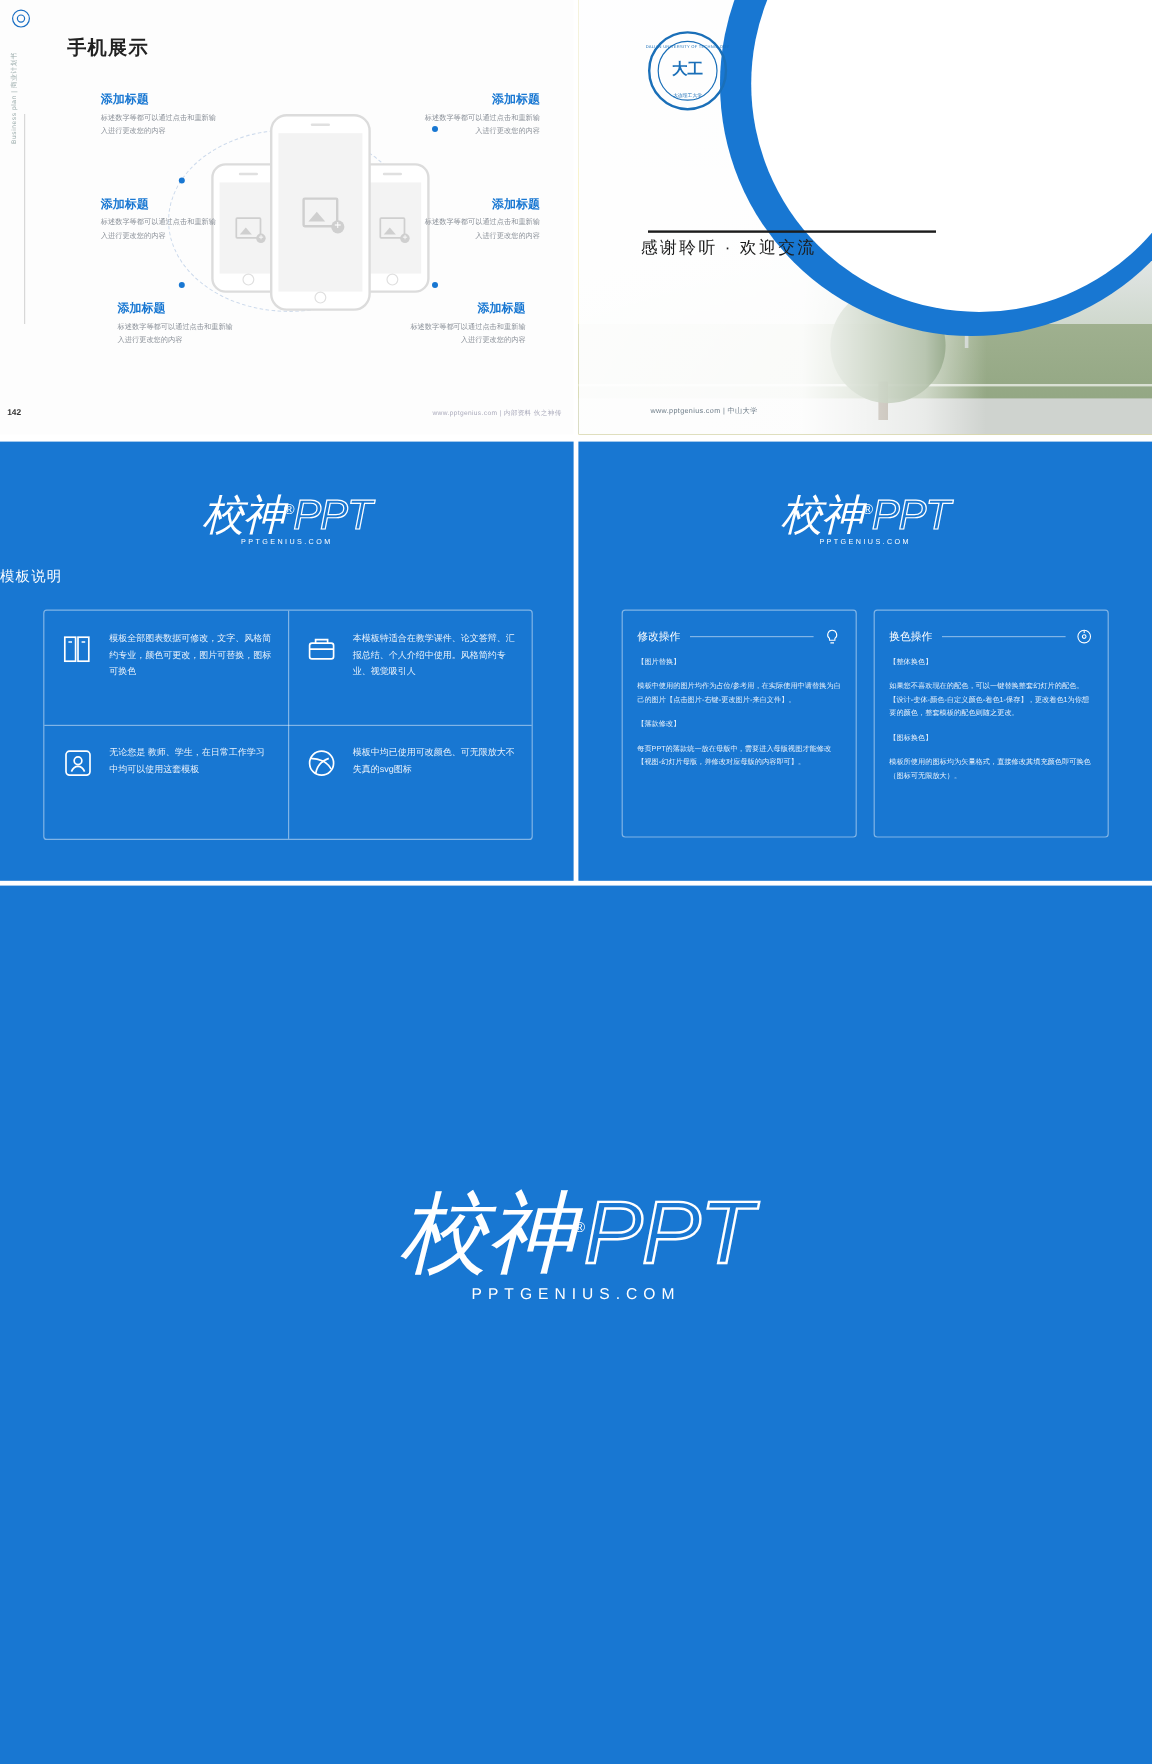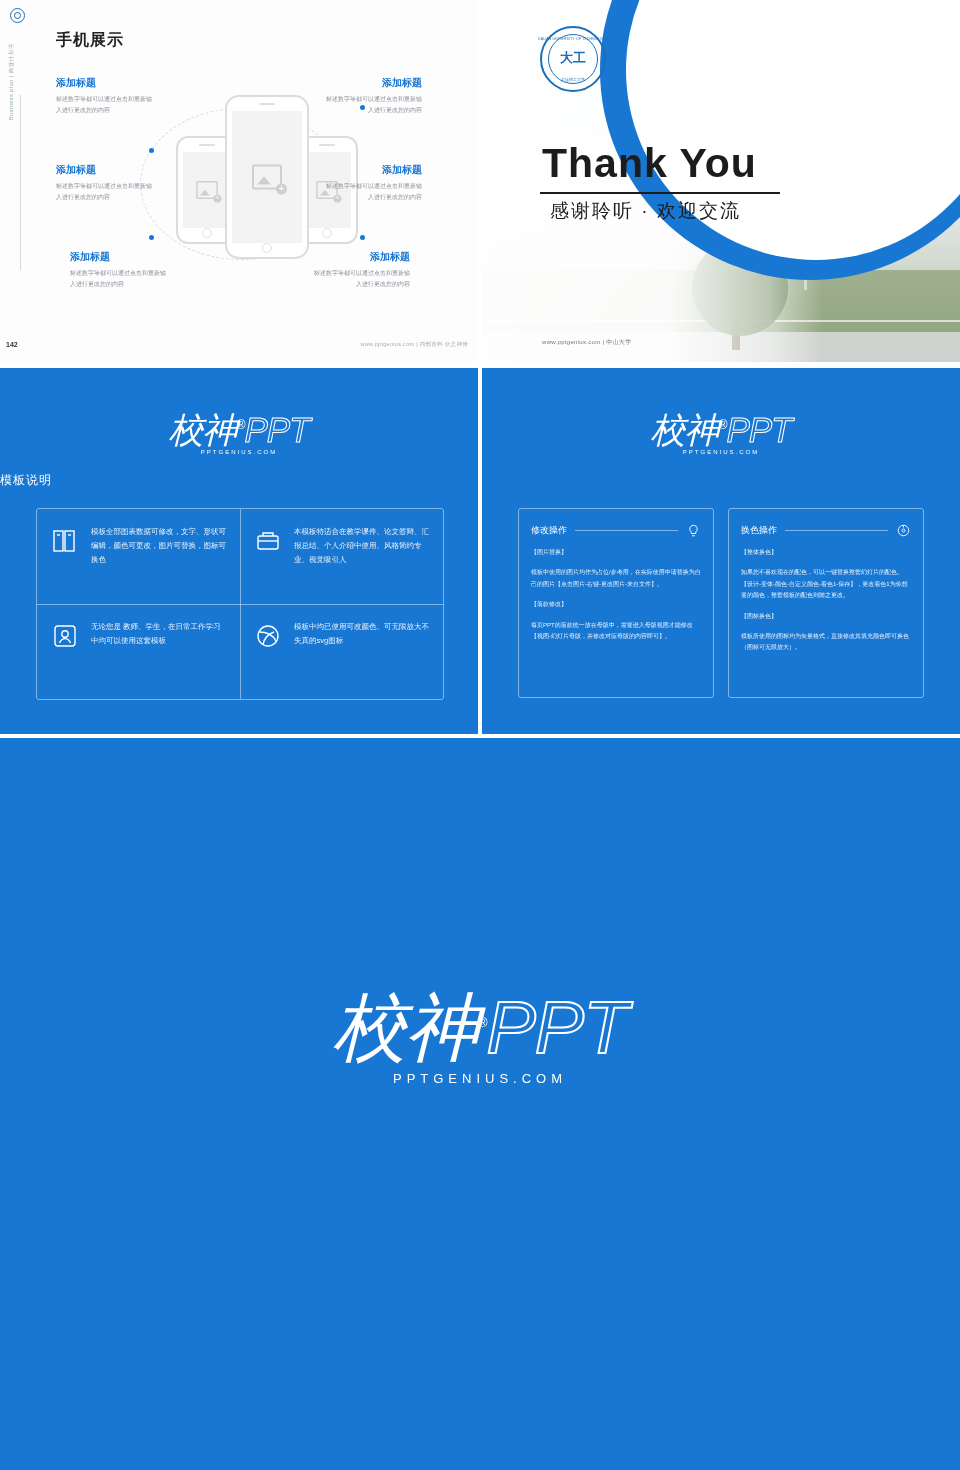--- a/index.html
+++ b/index.html
@@ -13,21 +13,21 @@
   
   .s1{left:0;top:0;width:478px;height:362px;background:#fdfdfd;}
   .s1 .title{position:absolute;left:56px;top:30px;font-size:16px;font-weight:bold;color:#222;letter-spacing:1px;}
   .s1 .sideline{position:absolute;left:20px;top:95px;width:1px;height:175px;background:#d8d8d8;}
   .s1 .sidetext{position:absolute;left:8px;top:120px;transform:rotate(-90deg);transform-origin:left top;font-size:5.5px;color:#9aa;letter-spacing:.5px;white-space:nowrap;}
   .s1 .pagenum{position:absolute;left:6px;bottom:14px;font-size:7px;font-weight:bold;color:#333;}
   .s1 .foot{position:absolute;right:10px;bottom:14px;font-size:5.5px;color:#aab;letter-spacing:.3px;}
   .s1 .badge{position:absolute;left:10px;top:8px;width:13px;height:13px;border-radius:50%;border:1px solid #1a6fc4;}
   .s1 .badge:after{content:"";position:absolute;left:3px;top:3px;width:5px;height:5px;border-radius:50%;border:1px solid #1a6fc4;}
 
-  .blk{position:absolute;width:100px;}
+  .blk{position:absolute;width:100px;margin-left:28px;}
   .blk .h{font-size:10px;font-weight:bold;color:#1877d2;margin-bottom:4px;}
   .blk .b{font-size:6px;line-height:1.85;color:#8b9199;}
   .blk.r{text-align:right;}
   .blk.l{text-align:left;}
 
   .dot{position:absolute;width:5px;height:5px;border-radius:50%;background:#1877d2;}
   .arc{position:absolute;border:1px dashed #c8d4e4;border-radius:50%;}
 
   .phone{position:absolute;border:2px solid #dcdcdc;border-radius:12px;background:#fff;}
   .phone .scr{position:absolute;left:5px;right:5px;top:14px;bottom:14px;background:#f3f3f3;}
@@ -50,21 +50,21 @@
   .s2 .tree{position:absolute;left:210px;bottom:26px;width:96px;height:96px;border-radius:50%;background:#5c7a4a;opacity:.9;}
   .s2 .tree2{position:absolute;left:250px;bottom:12px;width:8px;height:32px;background:#6b5a42;}
   .s2 .pole{position:absolute;left:322px;top:150px;width:3px;height:140px;background:#cbd2cd;}
   .s2 .fence{position:absolute;left:0;bottom:40px;width:478px;height:2px;background:rgba(255,255,255,.65);}
   .s2 .veil{position:absolute;left:0;top:0;width:340px;height:362px;background:linear-gradient(90deg,rgba(255,255,255,.97) 0%,rgba(255,255,255,.95) 55%,rgba(255,255,255,.55) 85%,rgba(255,255,255,0) 100%);}
   .s2 .swoosh{position:absolute;right:-60px;top:-140px;width:420px;height:420px;border-radius:50%;background:#1877d2;}
   .s2 .swoosh2{position:absolute;right:-46px;top:-120px;width:380px;height:380px;border-radius:50%;background:#ffffff;}
   .s2 .swoosh3{position:absolute;right:-92px;top:-176px;width:430px;height:430px;border-radius:50%;background:#0e2b45;}
   .s2 .ty{position:absolute;left:60px;top:140px;font-size:41px;font-weight:bold;color:#1c1c1c;letter-spacing:1px;}
   .s2 .tyline{position:absolute;left:58px;top:192px;width:240px;height:2px;background:#1c1c1c;}
-  .s2 .sub{position:absolute;left:68px;top:198px;font-size:19px;color:#1c1c1c;letter-spacing:2px;}
+  .s2 .sub{position:absolute;left:52px;top:198px;font-size:14px;color:#1c1c1c;letter-spacing:2px;}
   .s2 .foot{position:absolute;left:60px;bottom:15px;font-size:6px;color:#6b7a86;letter-spacing:.3px;}
   .s2 .logo{position:absolute;left:58px;top:26px;width:62px;height:62px;border-radius:50%;border:2px solid #1a6fb8;color:#1a6fb8;}
   .s2 .logo .ring{position:absolute;left:6px;top:6px;right:6px;bottom:6px;border-radius:50%;border:1px solid #1a6fb8;}
   .s2 .logo .mk{position:absolute;left:50%;top:48%;transform:translate(-50%,-50%);font-size:13px;font-weight:bold;}
   .s2 .logo .tp{position:absolute;left:50%;top:9px;transform:translateX(-50%);font-size:3.4px;letter-spacing:.2px;white-space:nowrap;}
   .s2 .logo .bt{position:absolute;left:50%;bottom:8px;transform:translateX(-50%);font-size:4px;white-space:nowrap;}
 
   
   .row2{position:absolute;left:0;top:368px;width:960px;height:366px;}
   .bslide{position:absolute;top:0;height:366px;background:#1877d2;color:#fff;overflow:hidden;}
@@ -189,21 +189,20 @@
       <div class="swoosh"></div>
       <div class="swoosh2"></div>
 
       <div class="logo">
         <div class="ring"></div>
         <div class="tp">DALIAN UNIVERSITY OF TECHNOLOGY</div>
         <div class="mk">大工</div>
         <div class="bt">大连理工大学</div>
       </div>
 
-      <div class="ty">Thank You</div>
       <div class="tyline"></div>
       <div class="sub">感谢聆听 · 欢迎交流</div>
       <div class="foot">www.pptgenius.com | 中山大学</div>
     </div>
   </div>
 
   <div class="row2">
 
     <div class="bslide b1">
       <div class="brandwrap">
@@ -218,21 +217,21 @@
 
         <div class="cell" style="left:0;top:0;">
           <div class="ic">
             <svg viewBox="0 0 28 28" width="28" height="28" fill="none" stroke="#ffffff" stroke-width="1.4">
               <rect x="3" y="4" width="9" height="20"></rect>
                 <rect x="14" y="4" width="9" height="20"></rect>
                 <line x1="6" y1="8" x2="9" y2="8"></line>
                 <line x1="17" y1="8" x2="20" y2="8"></line>
             </svg>
           </div>
-          <div class="tx">模板全部图表数据可修改，文字、形状可编辑，颜色可更改，图片可替换，图标可换色</div>
+          <div class="tx">模板全部图表数据可修改，文字、风格简约专业，颜色可更改，图片可替换，图标可换色</div>
         </div>
 
         <div class="cell" style="left:203px;top:0;">
           <div class="ic">
             <svg viewBox="0 0 28 28" width="28" height="28" fill="none" stroke="#ffffff" stroke-width="1.4">
               <rect x="4" y="9" width="20" height="13" rx="2"></rect>
                 <path d="M9 9V6h10v3"></path>
                 <line x1="4" y1="14" x2="24" y2="14"></line>
             </svg>
           </div>

